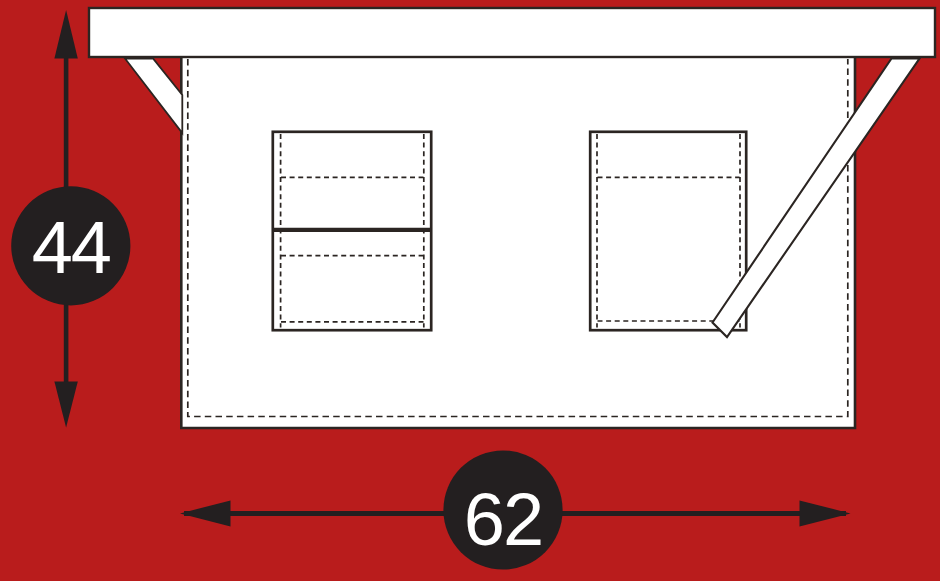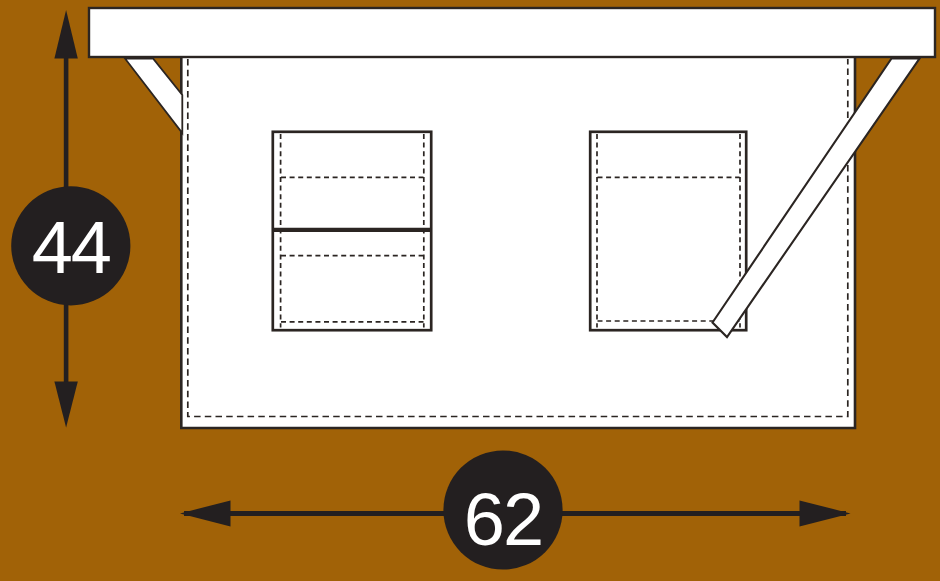--- a/index.html
+++ b/index.html
@@ -4,21 +4,21 @@
 <style>
   html, body {
     margin: 0;
     padding: 0;
     background: #ffffff;
   }
   .stage {
     position: relative;
     width: 940px;
     height: 581px;
-    background: #a16207;
+    background: #b91c1c;
     overflow: hidden;
     text-align: center;
   }
   svg { display: block; }
   .ln   { stroke: #2b2522; fill: none; }
   .fillw{ fill: #ffffff; stroke: #2b2522; }
   .dash-body { stroke-dasharray: 6.5 4.2; stroke-width: 1.7; }
   .dash-sm   { stroke-dasharray: 5 3.6;  stroke-width: 1.7; }
   .dim  { fill: #231f20; stroke: none; }
   .badge-label {

